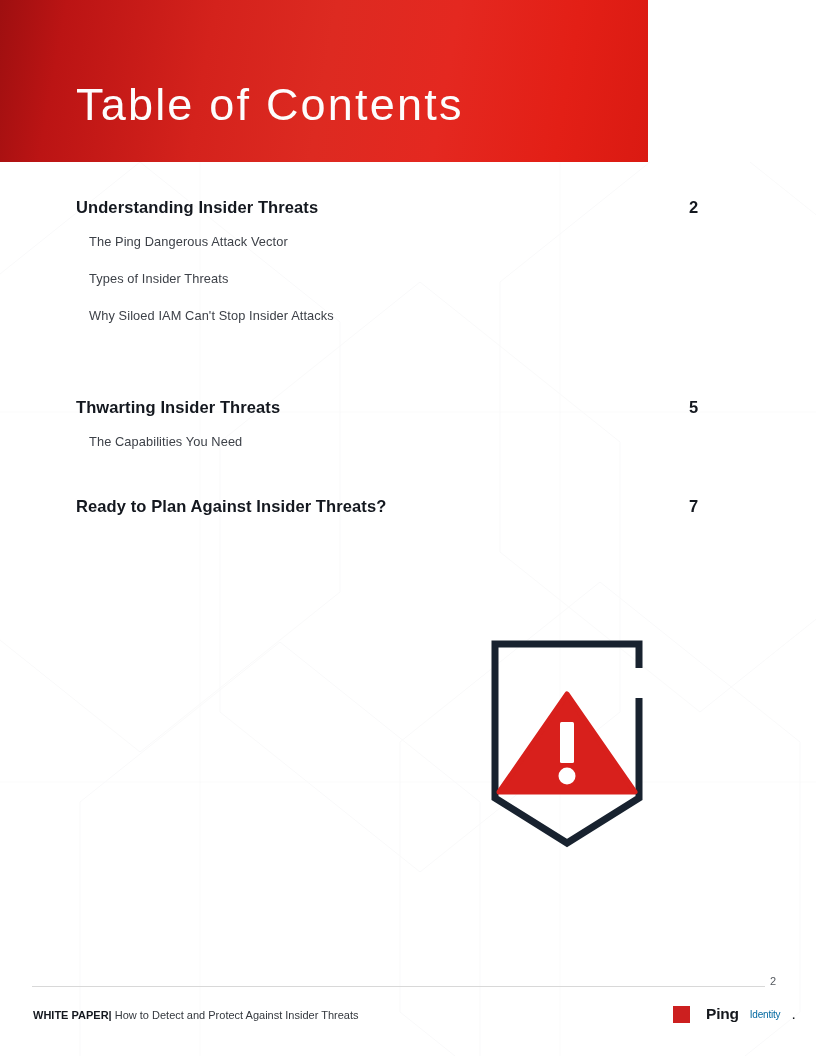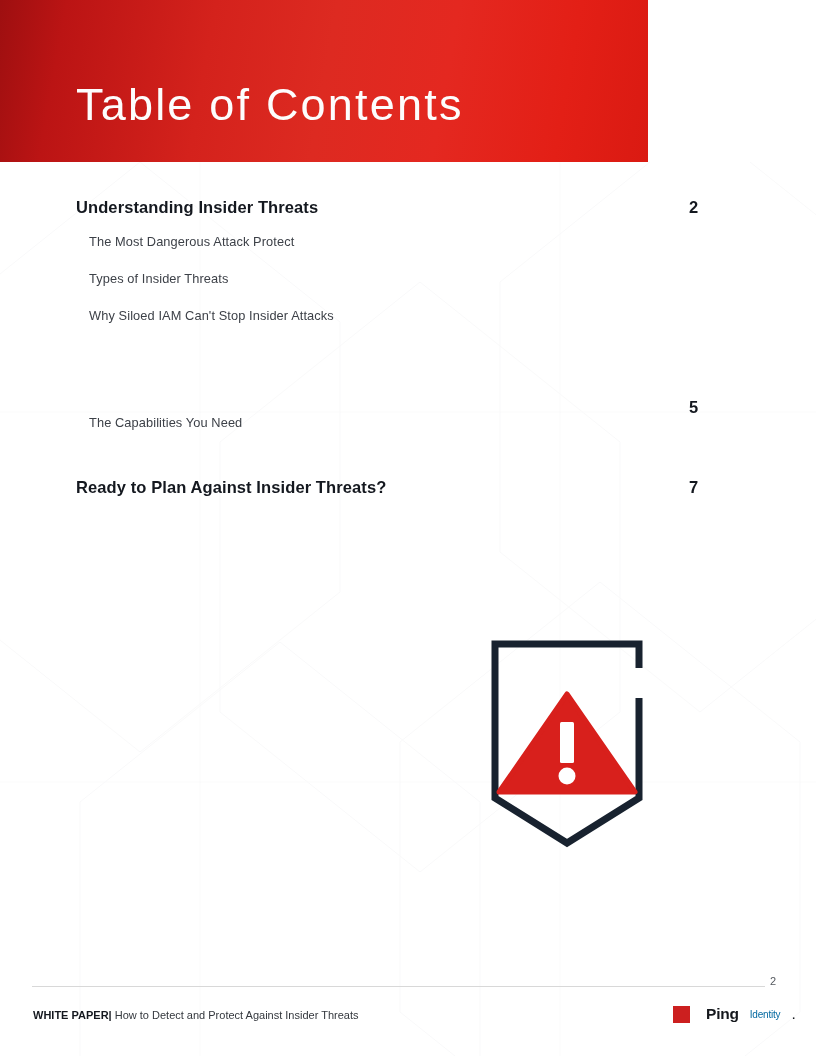--- a/index.html
+++ b/index.html
@@ -202,41 +202,42 @@
   <div class="sp-main-first"></div>
 
   <div class="toc-row toc-main">
     <span class="toc-label">Understanding Insider Threats</span>
     <span class="toc-page">2</span>
   </div>
 
   <div class="sp-sub-first"></div>
 
   <div class="toc-row toc-sub">
-    <span class="toc-label">The Most Dangerous Attack Protect</span>
+    <span class="toc-label">The Ping Dangerous Attack Vector</span>
   </div>
 
   <div class="sp-sub"></div>
 
   <div class="toc-row toc-sub">
     <span class="toc-label">Types of Insider Threats</span>
   </div>
 
   <div class="sp-sub"></div>
 
   <div class="toc-row toc-sub">
     <span class="toc-label">Why Siloed IAM Can't Stop Insider Attacks</span>
   </div>
 
   <div class="sp-group"></div>
 
 
   <div class="sp-group-sm"></div>
 
   <div class="toc-row toc-main">
+    <span class="toc-label">Thwarting Insider Threats</span>
     <span class="toc-page">5</span>
   </div>
 
   <div class="sp-sub-first"></div>
 
   <div class="toc-row toc-sub">
     <span class="toc-label">The Capabilities You Need</span>
   </div>
 
   <div class="sp-group"></div>

